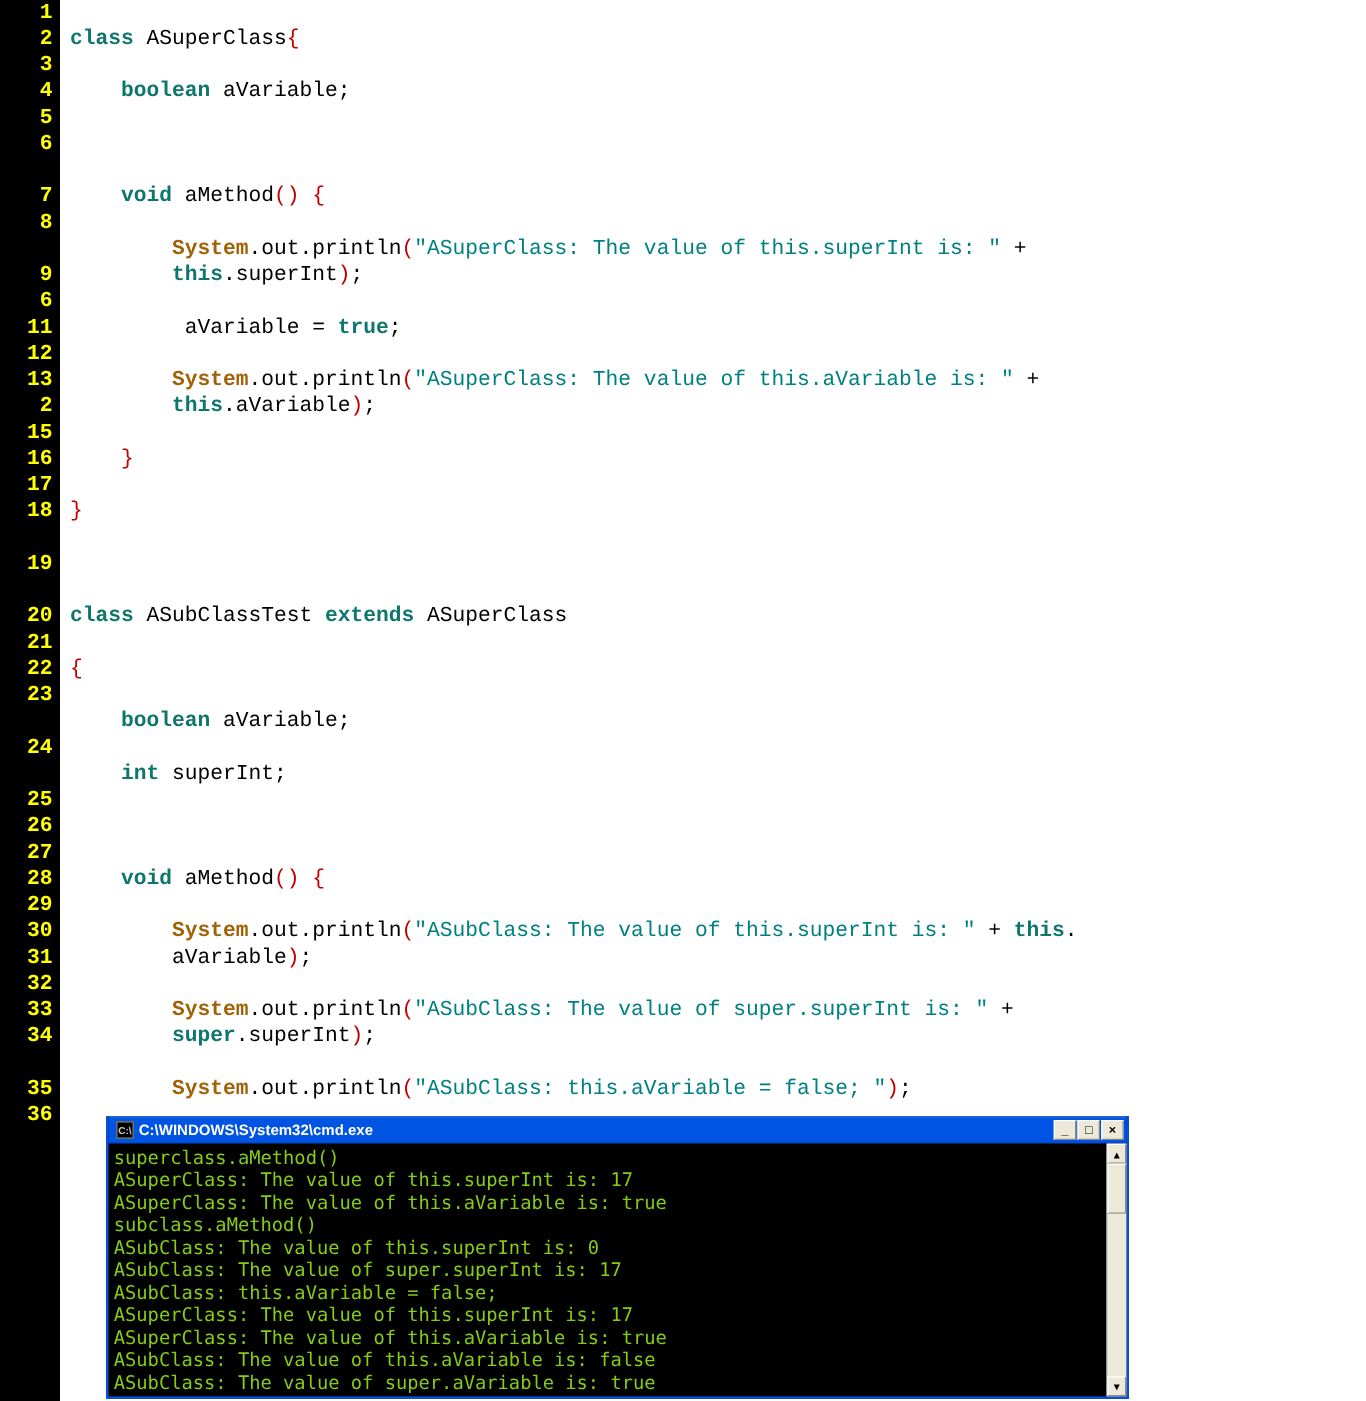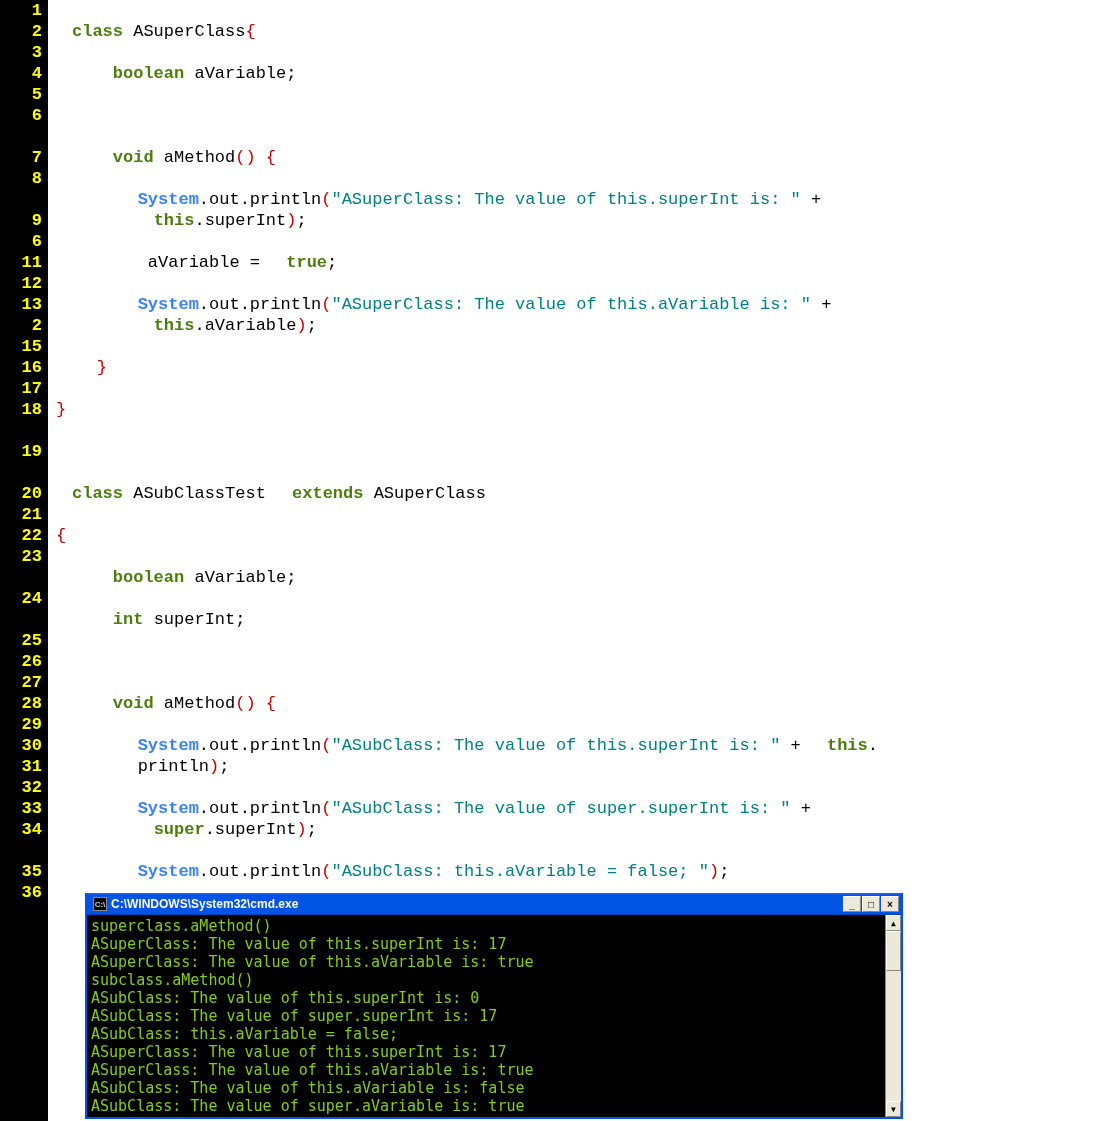--- a/index.html
+++ b/index.html
@@ -26,24 +26,24 @@
   font-weight: bold;
   user-select: none;
 }
 .gutter .ln { display: block; }
 .code {
   padding-left: 8px;
   white-space: pre;
   color: #000;
 }
 .code .line { display: block; min-height: 21px; }
-.kw { color: #4d7c0f; font-weight: bold; margin-left: 16px; }
+.kw { color: #0f766e; font-weight: bold; }
 .str { color: #008080; }
 .num { color: #ff0000; }
-.ref { color: #3b82f6; font-weight: bold; }
+.ref { color: #a16207; font-weight: bold; }
 .paren { color: #c00000; }
 .cmt { color: #008000; }
 
 .cmdwin {
   position: absolute;
   left: 85px;
   top: 893px;
   width: 818px;
   background: #000;
   border: 2px solid #0054e3;
@@ -191,21 +191,21 @@
 <span class="line">    <span class="paren">}</span></span>
 <span class="line"><span class="paren">}</span></span>
 <span class="line"></span>
 <span class="line"><span class="kw">class </span><span>ASubClassTest </span><span class="kw">extends </span><span>ASuperClass</span></span>
 <span class="line"><span class="paren">{</span></span>
 <span class="line">    <span class="kw">boolean </span><span>aVariable;</span></span>
 <span class="line">    <span class="kw">int </span><span>superInt;</span></span>
 <span class="line"></span>
 <span class="line">    <span class="kw">void </span><span>aMethod</span><span class="paren">() </span><span class="paren">{</span></span>
 <span class="line">        <span class="ref">System</span><span>.out.println</span><span class="paren">(</span><span class="str">"ASubClass: The value of this.superInt is: "</span><span> + </span><span class="kw">this</span><span>.</span>
-        <span>println</span><span class="paren">)</span><span>;</span></span>
+        <span>aVariable</span><span class="paren">)</span><span>;</span></span>
 <span class="line">        <span class="ref">System</span><span>.out.println</span><span class="paren">(</span><span class="str">"ASubClass: The value of super.superInt is: "</span><span> + </span>
         <span class="kw">super</span><span>.superInt</span><span class="paren">)</span><span>;</span></span>
 <span class="line">        <span class="ref">System</span><span>.out.println</span><span class="paren">(</span><span class="str">"ASubClass: this.aVariable = false; "</span><span class="paren">)</span><span>;</span></span>
 <span class="line">        <span class="kw">this</span><span>.aVariable = </span><span class="kw">false</span><span>;</span></span>
 <span class="line">        <span class="kw">super</span><span>.aMethod</span><span class="paren">()</span><span>; </span><span class="cmt">// set line 3's instance variable to true</span></span>
 <span class="line">        <span class="ref">System</span><span>.out.println</span><span class="paren">(</span><span class="str">"ASubClass: The value of this.aVariable is: "</span><span> + </span>
         <span class="kw">this</span><span>.aVariable</span><span class="paren">)</span><span>;</span></span>
 <span class="line">        <span class="ref">System</span><span>.out.println</span><span class="paren">(</span><span class="str">"ASubClass: The value of super.aVariable is: "</span><span> + </span>
         <span class="kw">super</span><span>.aVariable</span><span class="paren">)</span><span>;</span></span>
 

